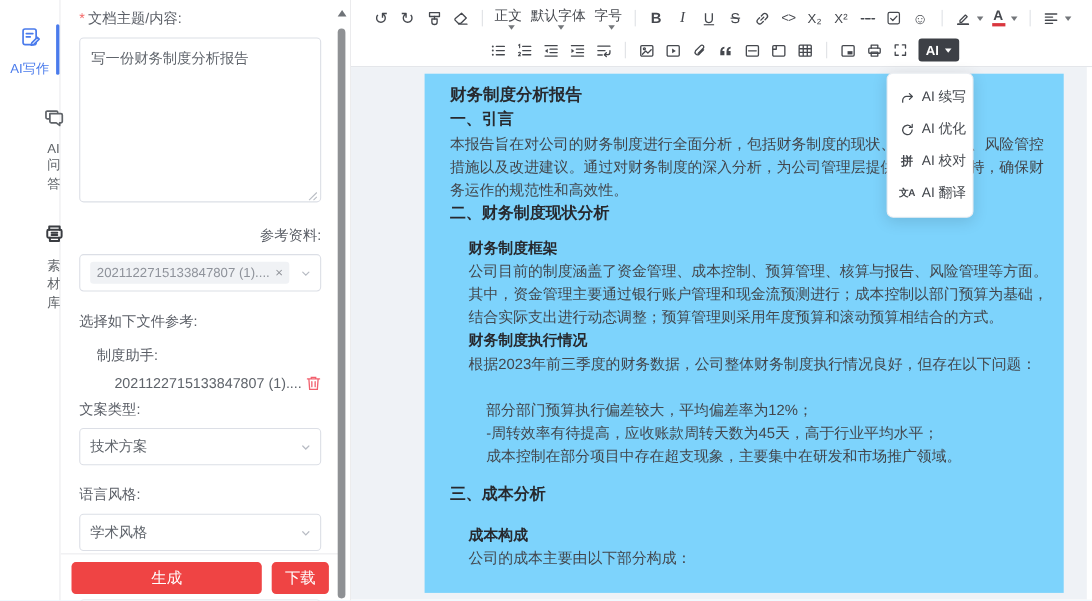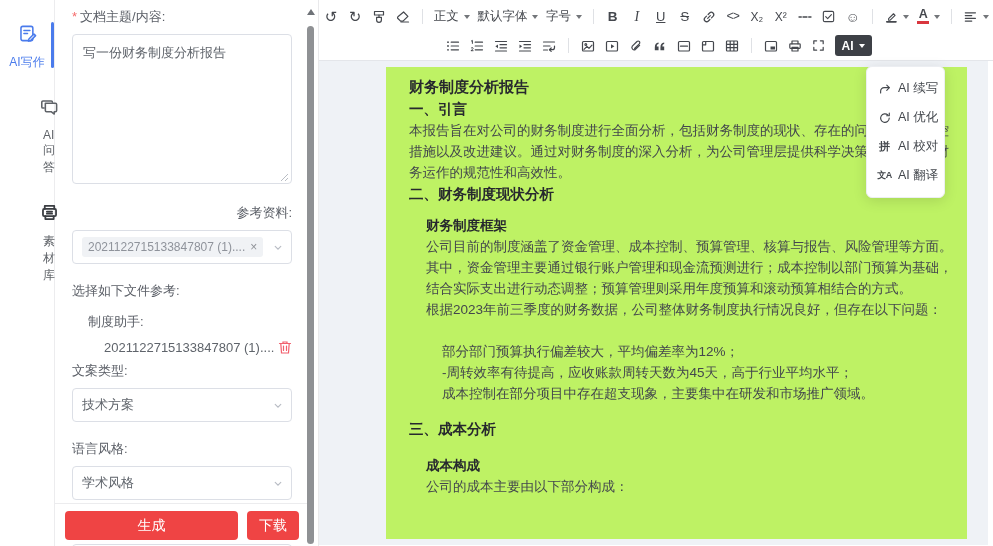--- a/index.html
+++ b/index.html
@@ -60,52 +60,52 @@
   border-left:1px solid #e9e9eb; background:#fff; }
 .toolbar { height:61px; padding-top:2px; border-bottom:1px solid #e4e6ea; }
 .tb-row { height:29px; display:flex; align-items:center; justify-content:center;
   overflow:hidden; }
 .tbtn { min-width:22px; height:23px; display:flex; align-items:center; justify-content:center;
   padding:0 3px; margin:0 1px; border-radius:3px; color:#45484e; font-size:13px;
   cursor:pointer; white-space:nowrap; }
 .tb-sep { width:1px; height:15px; background:#dfe1e5; margin:0 7px; }
 .caret { width:0; height:0; border-left:3.5px solid transparent;
   border-right:3.5px solid transparent; border-top:4px solid #73767a; margin-left:5px; }
-.dd { font-size:12.5px; color:#45484e; }
+.dd { font-size:12.5px; color:#45484e;flex-direction:column; }
 .g-bold { font-weight:bold; font-size:13.5px; }
 .g-italic { font-style:italic; font-family:"Liberation Serif","DejaVu Serif",serif; font-size:14px; }
 .g-under { text-decoration:underline; }
 .g-strike { text-decoration:line-through; }
 .g-code { font-family:"Liberation Mono","DejaVu Sans Mono",monospace; font-size:12px; letter-spacing:-1px; }
 .g-emoji { font-size:14px; }
 .g-arrow { font-size:15px; }
 .fontcolor-a { font-weight:bold; font-size:12.5px; line-height:11px; display:flex;
   flex-direction:column; align-items:center; }
 .fontcolor-a .bar { width:12px; height:3px; background:#d9363e; margin-top:1px; }
 .ai-btn { background:#3d4046; color:#fff; border-radius:3px; padding:0 7px; height:21px;
   display:flex; align-items:center; font-size:12px; font-weight:bold; margin-left:4px; cursor:pointer; }
 .ai-btn .caret { border-top-color:#fff; }
 
 
 .canvas { position:relative; height:484px; background:#eff2f6; padding:6px 0 0 67px; }
-.page { width:581px; height:472px; background:#bef264; overflow:hidden;
+.page { width:581px; height:472px; background:#7dd3fc; overflow:hidden;
   padding:9px 14px 0 23px; }
 .right-track { position:absolute; right:0; top:0; width:5px; height:484px; background:#fff; }
 .doc { font-size:13.5px; color:#43474d; line-height:21px; }
 .doc-h1 { font-size:15px; font-weight:bold; color:#27292e; line-height:22px; }
 .doc-h2 { font-size:14.5px; font-weight:bold; color:#27292e; line-height:21px; margin-top:1px; }
 .doc-h3 { font-weight:bold; color:#27292e; margin-left:17px; }
 .ind1 { margin-left:17px; }
 .ind2 { margin-left:33px; }
 .gap10 { margin-top:10px; }
 .gap15 { margin-top:15px; }
 .gap21 { margin-top:21px; }
 
 
-.ai-menu { position:absolute; left:866px; top:66px; width:79px; background:#fff;
+.ai-menu { position:absolute; left:806px; top:66px; width:79px; background:#fff;
   border:1px solid #eceef2; border-radius:6px; box-shadow:0 3px 14px rgba(0,0,0,.12);
   padding:7px 0; z-index:20; }
 .ai-menu-item { display:flex; align-items:center; gap:6px; height:29px; padding:0 4px 0 10px;
   font-size:12.5px; color:#43474d; cursor:pointer; white-space:nowrap; }
 .mi-ic { width:15px; display:flex; justify-content:center; color:#43474d;
   font-size:11px; font-weight:bold; flex:none; }
 .mi-txt { font-size:9px; font-weight:bold; letter-spacing:-0.5px; }
 
 svg.ic { display:block; }
 </style>
@@ -391,20 +391,21 @@
     </div>
 
     <div class="canvas">
       <div class="page doc">
         <div class="doc-h1">财务制度分析报告</div>
         <div class="doc-h2">一、引言</div>
         <div>本报告旨在对公司的财务制度进行全面分析，包括财务制度的现状、存在的问题、风险管控措施以及改进建议。通过对财务制度的深入分析，为公司管理层提供科学决策支持，确保财务运作的规范性和高效性。</div>
         <div class="doc-h2">二、财务制度现状分析</div>
         <div class="doc-h3 gap10">财务制度框架</div>
         <div class="ind1">公司目前的制度涵盖了资金管理、成本控制、预算管理、核算与报告、风险管理等方面。其中，资金管理主要通过银行账户管理和现金流预测进行；成本控制以部门预算为基础，结合实际支出进行动态调整；预算管理则采用年度预算和滚动预算相结合的方式。</div>
+        <div class="doc-h3">财务制度执行情况</div>
         <div class="ind1">根据2023年前三季度的财务数据，公司整体财务制度执行情况良好，但存在以下问题：</div>
         <div class="ind2 gap21">部分部门预算执行偏差较大，平均偏差率为12%；</div>
         <div class="ind2">-周转效率有待提高，应收账款周转天数为45天，高于行业平均水平；</div>
         <div class="ind2">成本控制在部分项目中存在超支现象，主要集中在研发和市场推广领域。</div>
         <div class="doc-h2 gap15">三、成本分析</div>
         <div class="doc-h3 gap15">成本构成</div>
         <div class="ind1">公司的成本主要由以下部分构成：</div>
 
       </div>
       <div class="right-track"></div>

